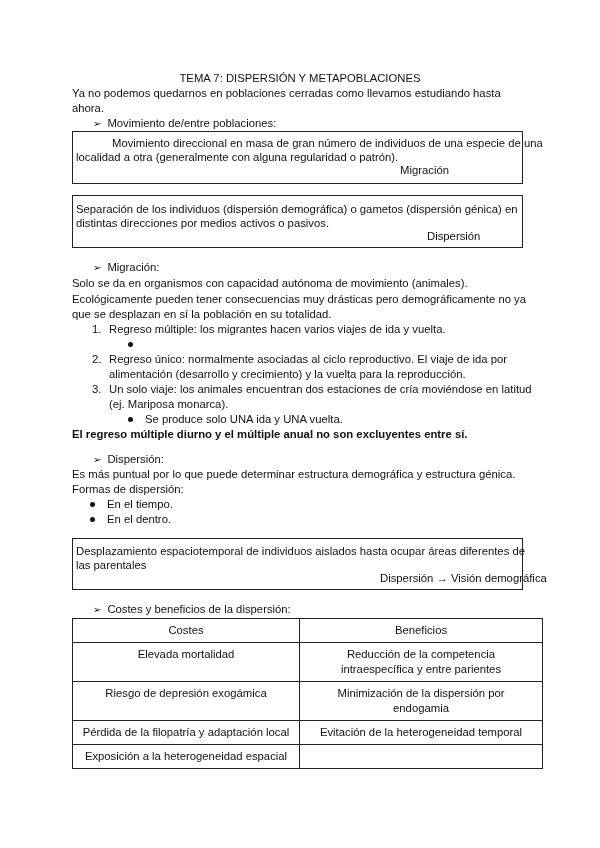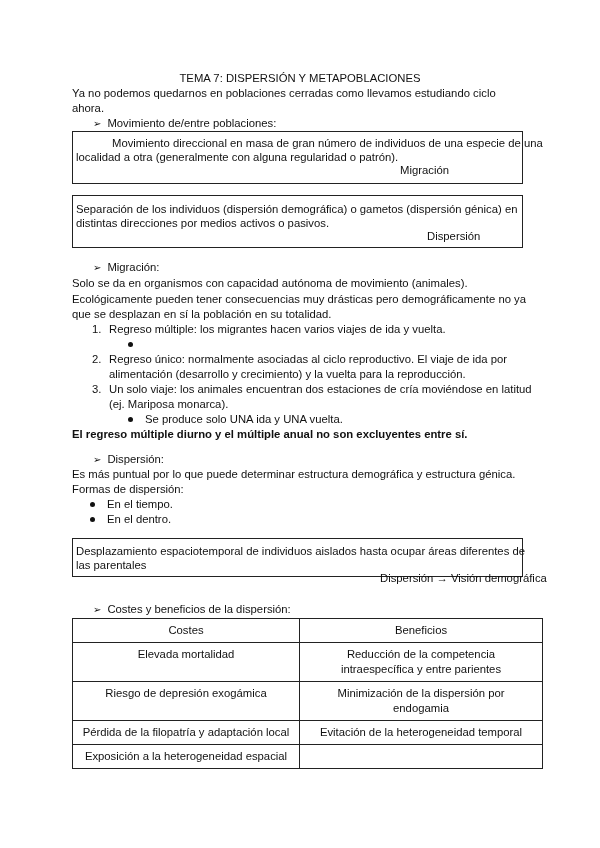--- a/index.html
+++ b/index.html
@@ -13,21 +13,21 @@
   .arrow { font-size: 10px; margin-right: 6px; }
   .bullet { display: inline-block; width: 5px; height: 5px; background: #111; border-radius: 50%; vertical-align: middle; margin-right: 12px; position: relative; top: -1px; }
   table { position: absolute; left: 72px; top: 618px; width: 471px; border-collapse: collapse; }
   td { border: 1.3px solid #222; text-align: center; vertical-align: top; line-height: 15px; padding: 4px 3px 4px 3px; font-size: 11.3px; }
   td.c1 { width: 220px; }
 </style>
 </head>
 <body>
 
 <div class="abs title">TEMA 7: DISPERSIÓN Y METAPOBLACIONES</div>
-<div class="abs" style="left:72px; top:86px;">Ya no podemos quedarnos en poblaciones cerradas como llevamos estudiando ciclo</div>
+<div class="abs" style="left:72px; top:86px;">Ya no podemos quedarnos en poblaciones cerradas como llevamos estudiando hasta</div>
 <div class="abs" style="left:72px; top:101px;">ahora.</div>
 
 <div class="abs" style="left:93px; top:116px;"><span class="arrow">➢</span><span>Movimiento de/entre poblaciones:</span></div>
 
 <div class="box" style="top:131px; height:53px;">
   <div class="line" style="top:4px;padding-left:36px;">Movimiento direccional en masa de gran número de individuos de una especie de una</div>
   <div class="line" style="top:18px;">localidad a otra (generalmente con alguna regularidad o patrón).</div>
   <div class="tag" style="left:285px; top:31px;">Migración</div>
 </div>
 
@@ -56,21 +56,21 @@
 <div class="abs" style="left:128px; top:412px;"><span class="bullet"></span><span>Se produce solo UNA ida y UNA vuelta.</span></div>
 
 <div class="abs" style="left:72px; top:427px;font-weight:bold;">El regreso múltiple diurno y el múltiple anual no son excluyentes entre sí.</div>
 
 <div class="abs" style="left:93px; top:452px;"><span class="arrow">➢</span><span>Dispersión:</span></div>
 <div class="abs" style="left:72px; top:467px;">Es más puntual por lo que puede determinar estructura demográfica y estructura génica.</div>
 <div class="abs" style="left:72px; top:482px;">Formas de dispersión:</div>
 <div class="abs" style="left:90px; top:497px;"><span class="bullet"></span><span>En el tiempo.</span></div>
 <div class="abs" style="left:90px; top:512px;"><span class="bullet"></span><span>En el dentro.</span></div>
 
-<div class="box" style="top:538px; height:39px;">
+<div class="box" style="top:538px; height:52px;">
   <div class="line" style="top:5px;">Desplazamiento espaciotemporal de individuos aislados hasta ocupar áreas diferentes de</div>
   <div class="line" style="top:19px;">las parentales</div>
   <div class="tag" style="left:265px; top:32px;">Dispersión → Visión demográfica</div>
 </div>
 
 <div class="abs" style="left:93px; top:602px;"><span class="arrow">➢</span><span>Costes y beneficios de la dispersión:</span></div>
 
 <table>
   <tbody>
       <tr>

